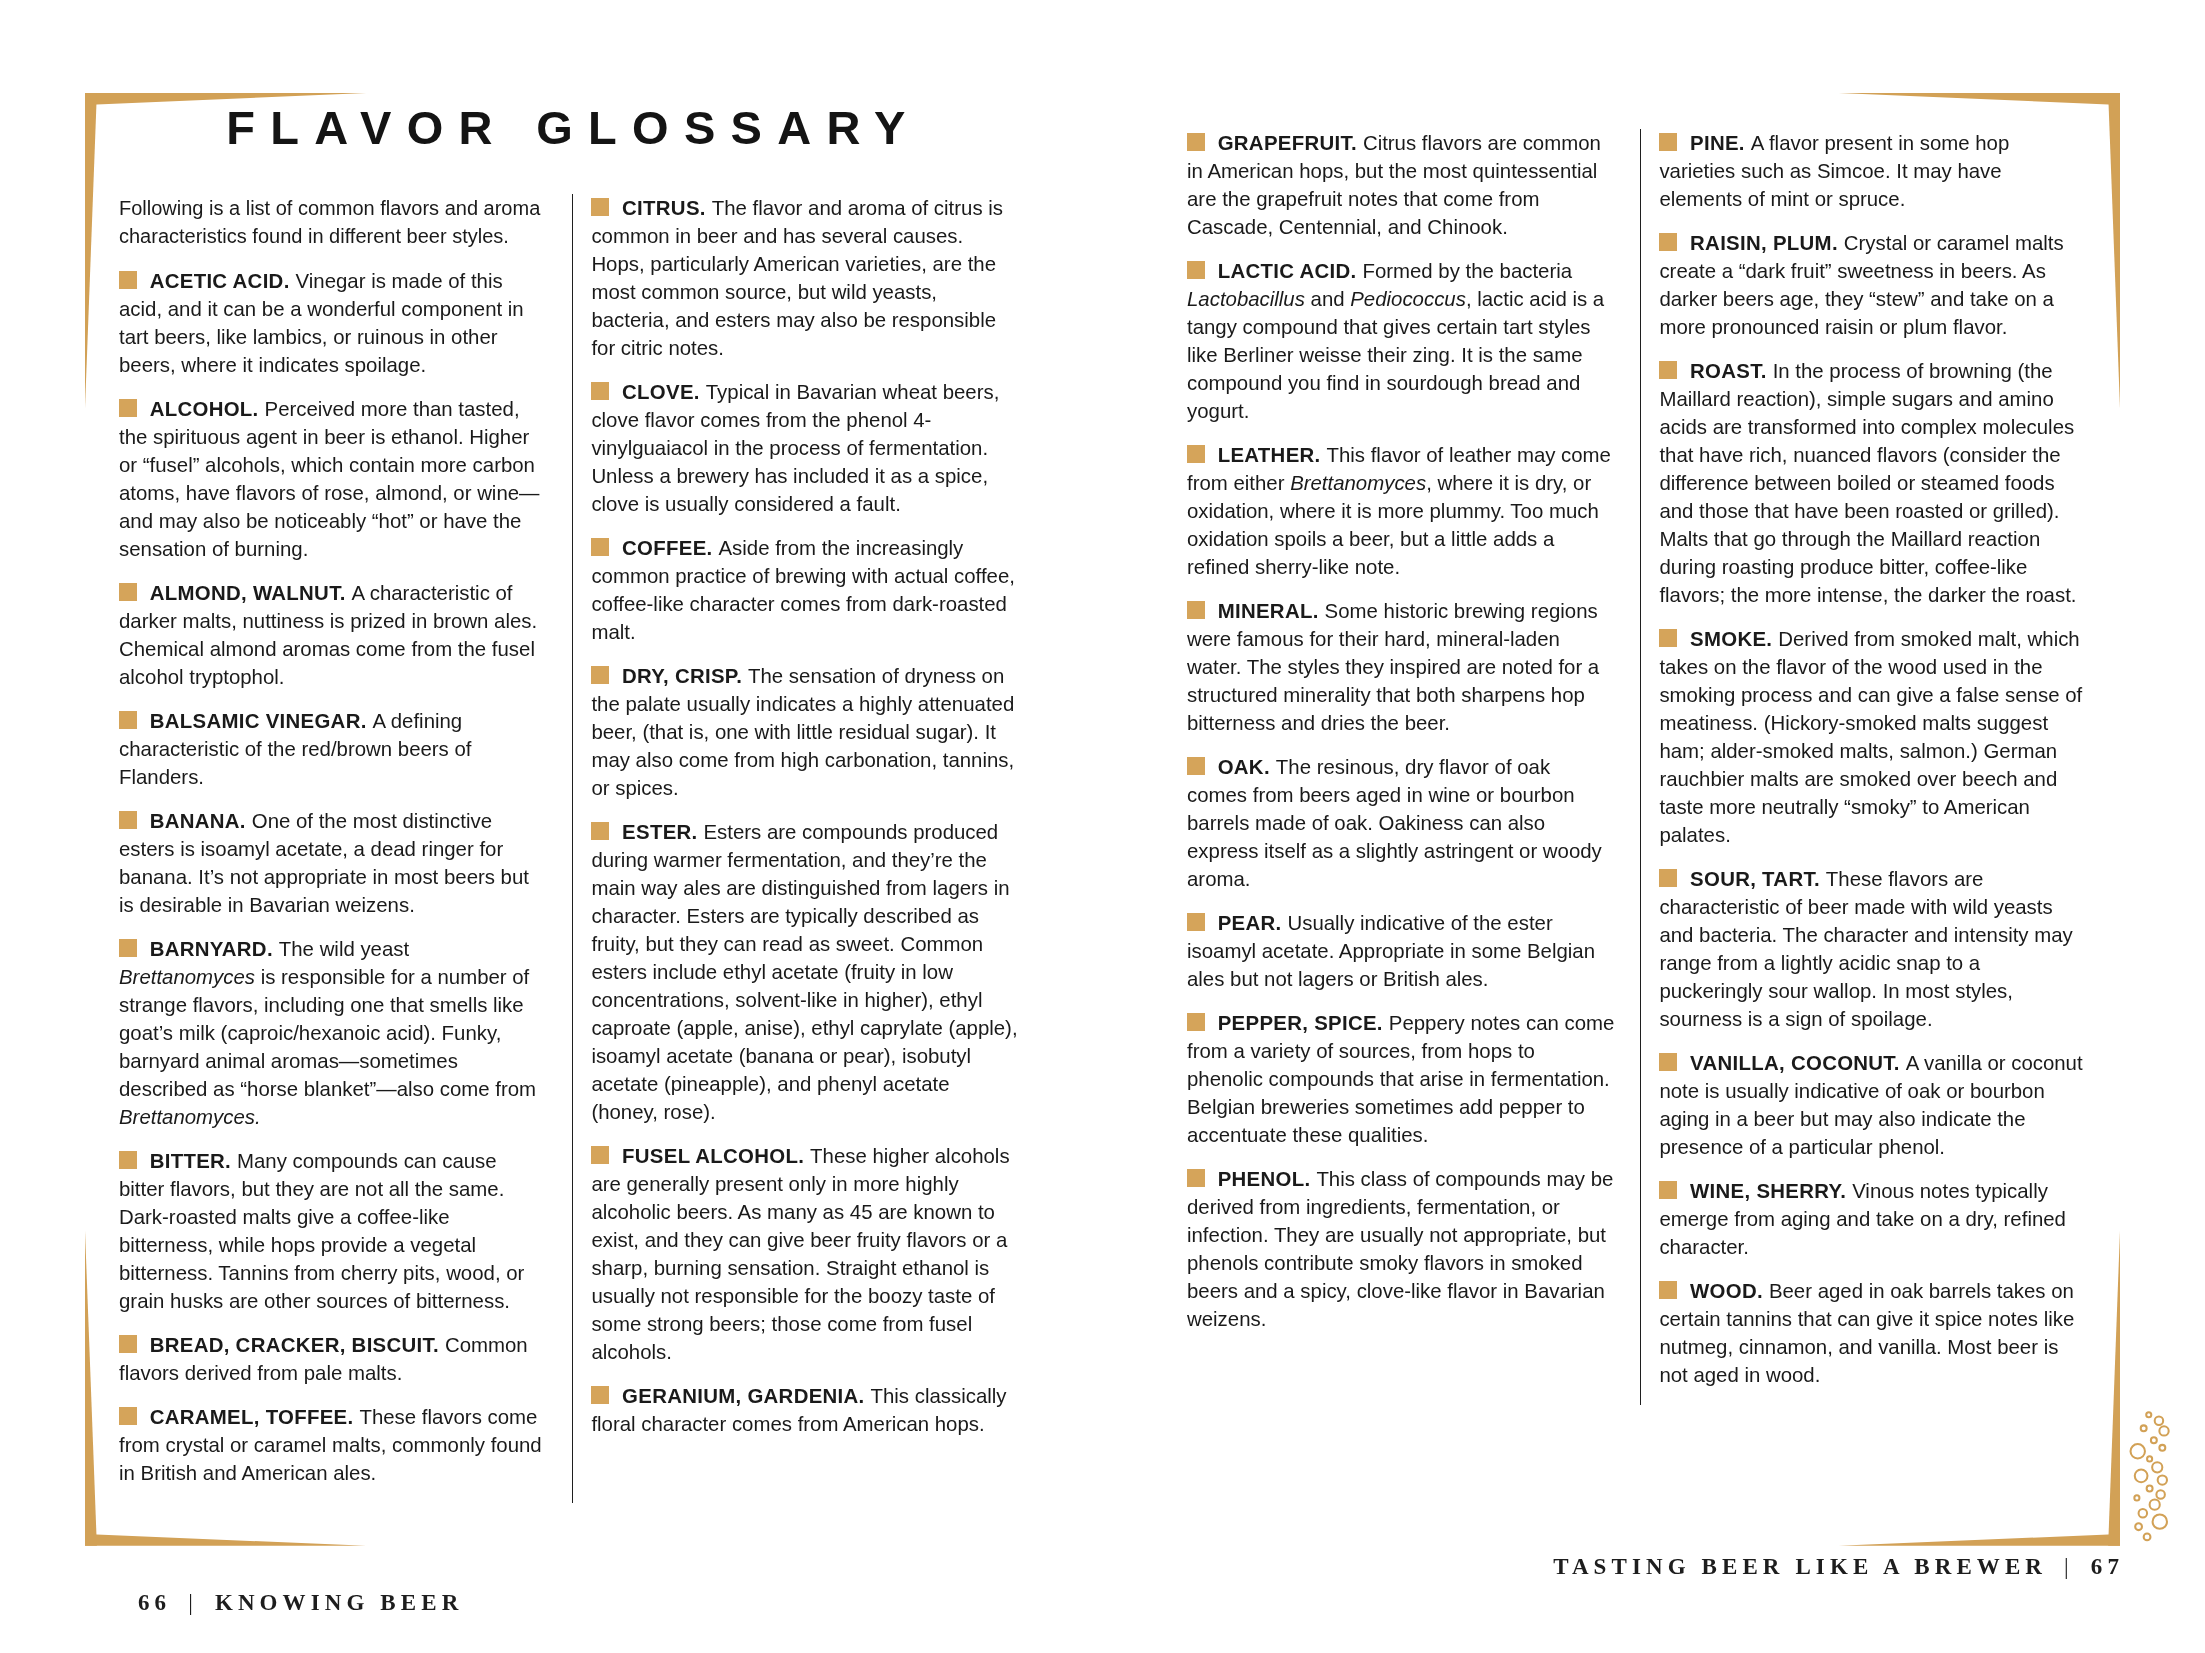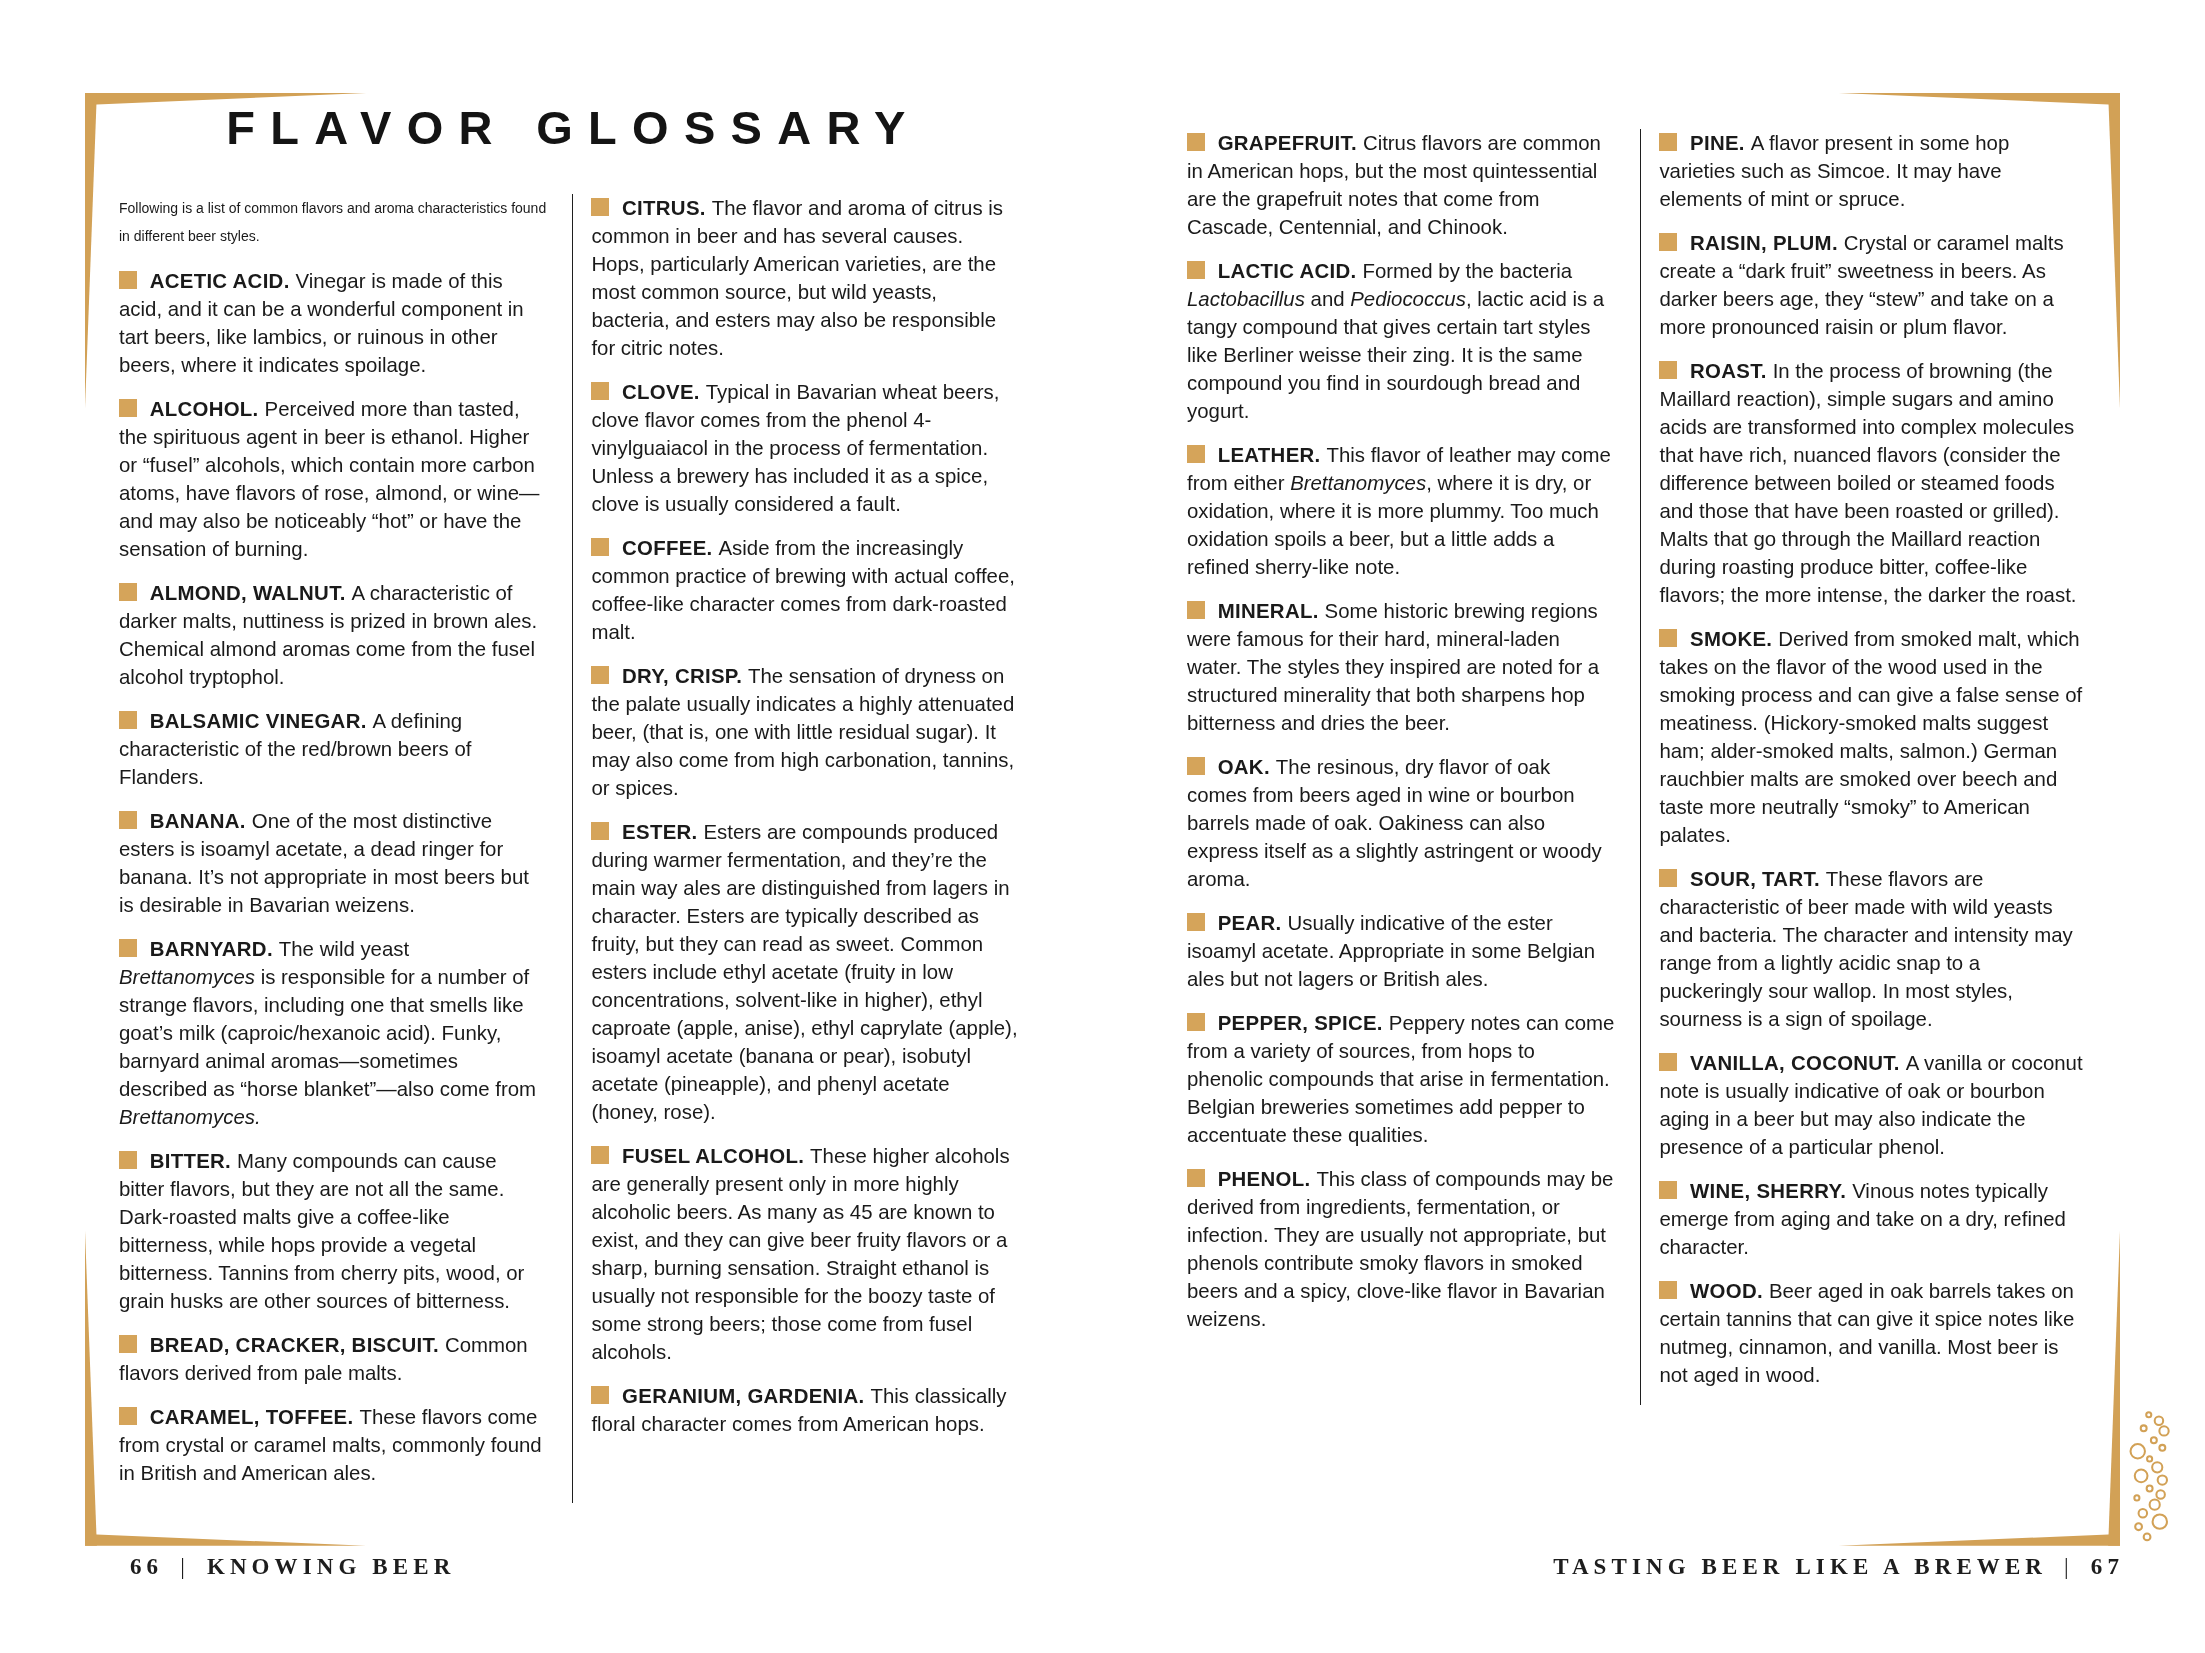--- a/index.html
+++ b/index.html
@@ -5,30 +5,30 @@
   html,body{margin:0;padding:0;background:#e8e8e8;}
   .page-wrap{position:relative;width:2205px;height:1654px;background:#ffffff;overflow:hidden;
              font-family:"Liberation Sans",sans-serif;color:#1a1a1a;}
   .left-page{position:absolute;left:119px;top:100px;width:909px;}
   .right-page{position:absolute;left:1187px;top:129px;width:909px;}
   .page-title{font-weight:700;font-size:47px;letter-spacing:15.3px;text-align:center;color:#141414;
               margin:0 0 39px 0;white-space:nowrap;}
   .cols{display:flex;align-items:stretch;}
   .col{width:428px;}
   .col + .col{border-left:1.7px solid #1f1f1f;padding-left:18px;margin-left:25.4px;}
-  .intro{margin:0 0 17px 0;font-size:14px;line-height:28px;}
+  .intro{margin:0 0 17px 0;font-size:20px;line-height:28px;}
   .entry{margin:0 0 16px 0;font-size:20.4px;line-height:28px;}
   .bullet{display:inline-block;width:18px;height:18px;background:#D5A45A;margin-right:12.7px;
           position:relative;top:0.8px;}
   .term{font-weight:700;letter-spacing:0.3px;}
   .entry em{font-style:italic;}
   .footer{position:absolute;top:1554px;font-family:"Liberation Serif",serif;font-weight:700;
           font-size:23px;letter-spacing:5.1px;color:#1d1d1d;white-space:nowrap;}
   .footer .sep{font-weight:400;padding:0 17px;}
-  .footer-left{left:130px;}
+  .footer-left{left:138px;margin-top:36px;}
   .footer-right{right:81px;}
   .ornament{position:absolute;pointer-events:none;}
   .orn-tl{left:85px;top:93px;}
   .orn-bl{left:85px;top:1228px;}
   .orn-tr{left:1832px;top:93px;}
   .orn-br{left:1832px;top:1228px;}
   .bubbles{left:2125px;top:1408px;}
 </style>
 </head>
 <body>

